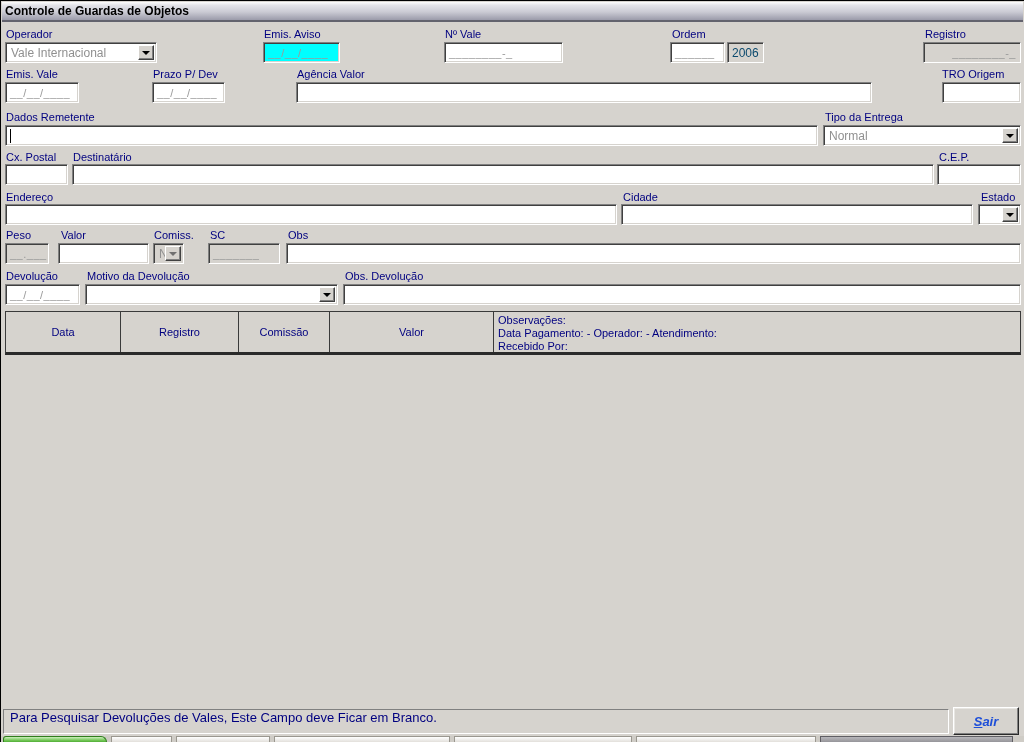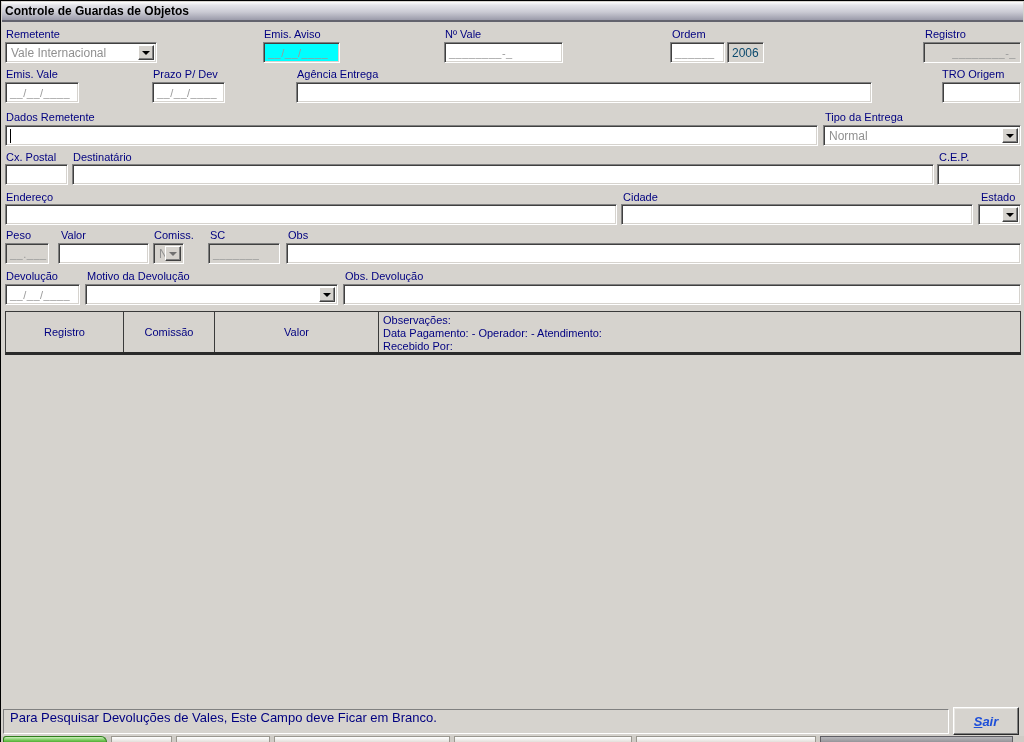--- a/index.html
+++ b/index.html
@@ -74,21 +74,21 @@
 </style>
 </head>
 <body>
 
 <div id="app">
 
   <div class="titlebar">
     <span class="ttl">Controle de Guardas de Objetos</span>
   </div>
 
-  <span class="lbl" style="left:5px;top:27px;">Remetente</span>
+  <span class="lbl" style="left:5px;top:27px;">Operador</span>
   <div class="combo" style="left:4px;top:41px;width:152px;">
     <span class="ctext">Vale Internacional</span>
     <span class="cbtn">
         <span class="arr"></span>
       </span>
   </div>
 
   <span class="lbl" style="left:263px;top:27px;">Emis. Aviso</span>
   <div class="fld cyan" style="left:262px;top:41px;width:77px;">
     <span class="mask">__/__/____</span>
@@ -115,21 +115,21 @@
   <span class="lbl" style="left:5px;top:67px;">Emis. Vale</span>
   <div class="fld" style="left:4px;top:81px;width:74px;">
     <span class="mask">__/__/____</span>
   </div>
 
   <span class="lbl" style="left:152px;top:67px;">Prazo P/ Dev</span>
   <div class="fld" style="left:151px;top:81px;width:73px;">
     <span class="mask">__/__/____</span>
   </div>
 
-  <span class="lbl" style="left:296px;top:67px;">Agência Entrega</span>
+  <span class="lbl" style="left:296px;top:67px;">Agência Valor</span>
   <div class="fld" style="left:295px;top:81px;width:576px;">
     <span class="val"></span>
   </div>
 
   <span class="lbl" style="left:941px;top:67px;">TRO Origem</span>
   <div class="fld" style="left:941px;top:81px;width:79px;">
     <span class="val"></span>
   </div>
 
   <span class="lbl" style="left:5px;top:110px;">Dados Remetente</span>
@@ -219,20 +219,21 @@
         <span class="arr"></span>
       </span>
   </div>
 
   <span class="lbl" style="left:344px;top:269px;">Obs. Devolução</span>
   <div class="fld" style="left:342px;top:283px;width:678px;">
     <span class="val"></span>
   </div>
 
   <div class="ghdr">
+    <div class="gcell" style="width:115px;">Data</div>
     <div class="gcell" style="width:118px;">Registro</div>
     <div class="gcell" style="width:91px;">Comissão</div>
     <div class="gcell" style="width:164px;">Valor</div>
     <div class="gcell obs">
       <span>Observações:</span>
       <span>Data Pagamento:  -  Operador:  -  Atendimento:</span>
       <span>Recebido Por:</span>
     </div>
   </div>
 

